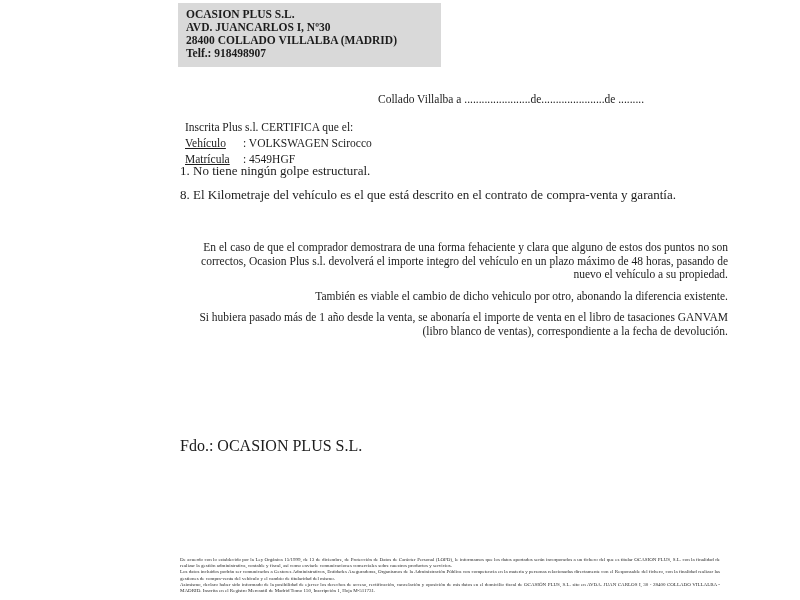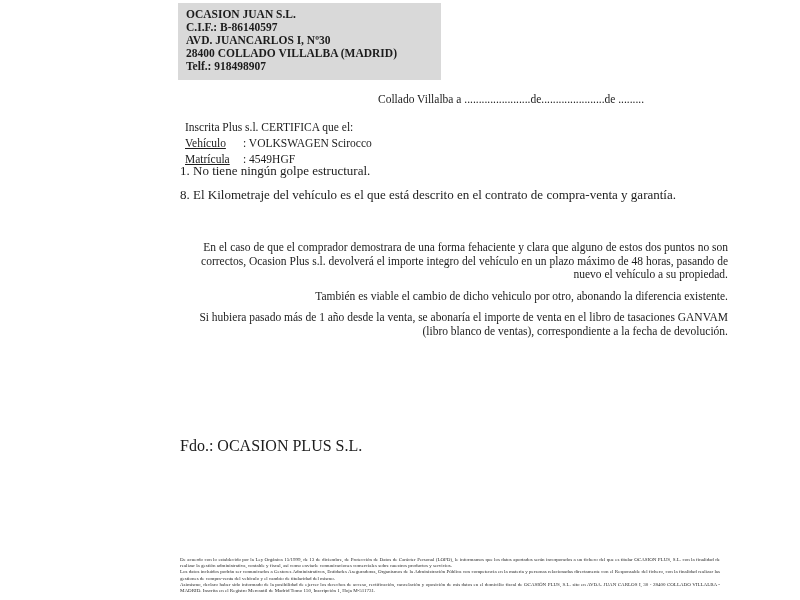--- a/index.html
+++ b/index.html
@@ -94,22 +94,21 @@
     margin: 0;
   }
 </style>
 </head>
 <body>
 
 <div class="sheet">
 
   <div class="header-box">
     <div>
-        <div class="header-line">OCASION JUAN S.L.</div>
-        <div class="header-line">C.I.F.: B-86140597</div>
+        <div class="header-line">OCASION PLUS S.L.</div>
         <div class="header-line">AVD. JUANCARLOS I, Nº30</div>
         <div class="header-line">28400 COLLADO VILLALBA (MADRID)</div>
         <div class="header-line">Telf.: 918498907</div>
       </div>
   </div>
 
   <div class="date-line">Collado Villalba a .......................de......................de .........</div>
 
   <div class="certify">
     <div>Inscrita Plus s.l. CERTIFICA que el:</div>

